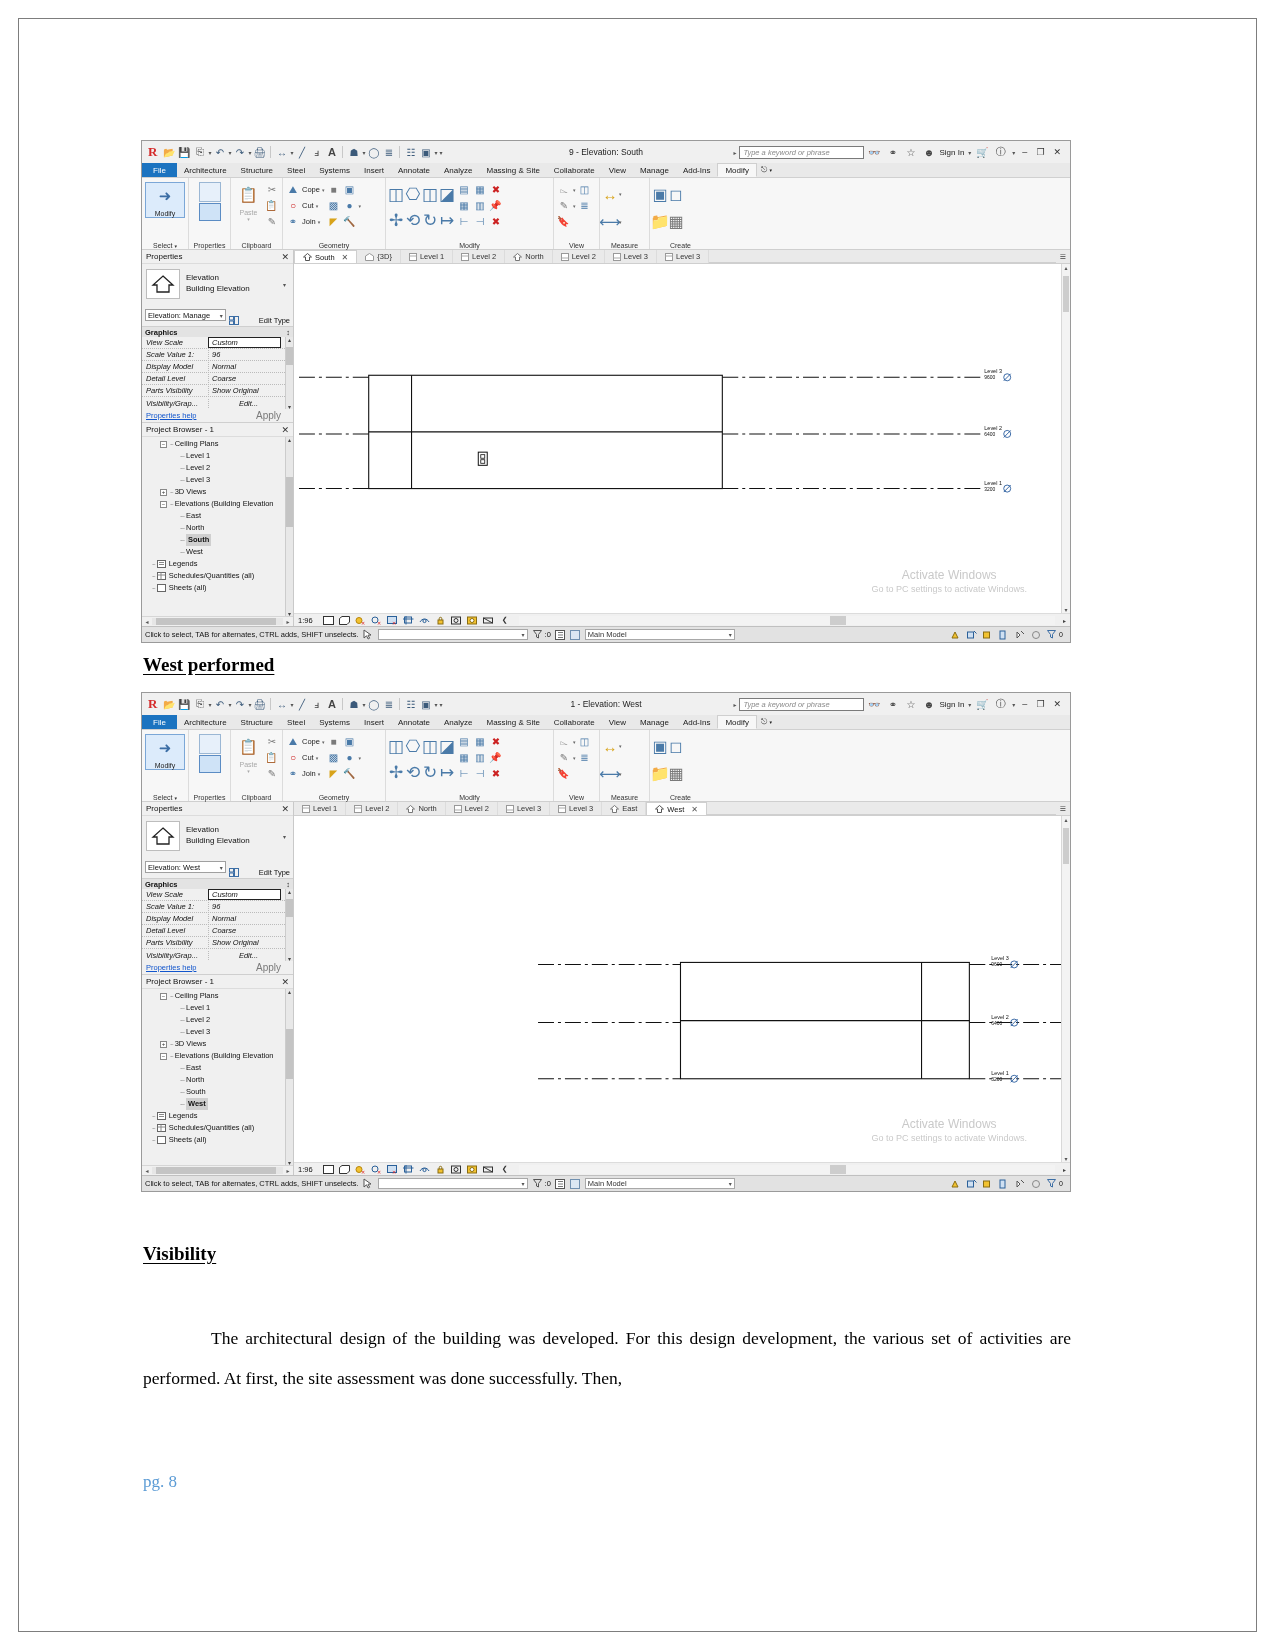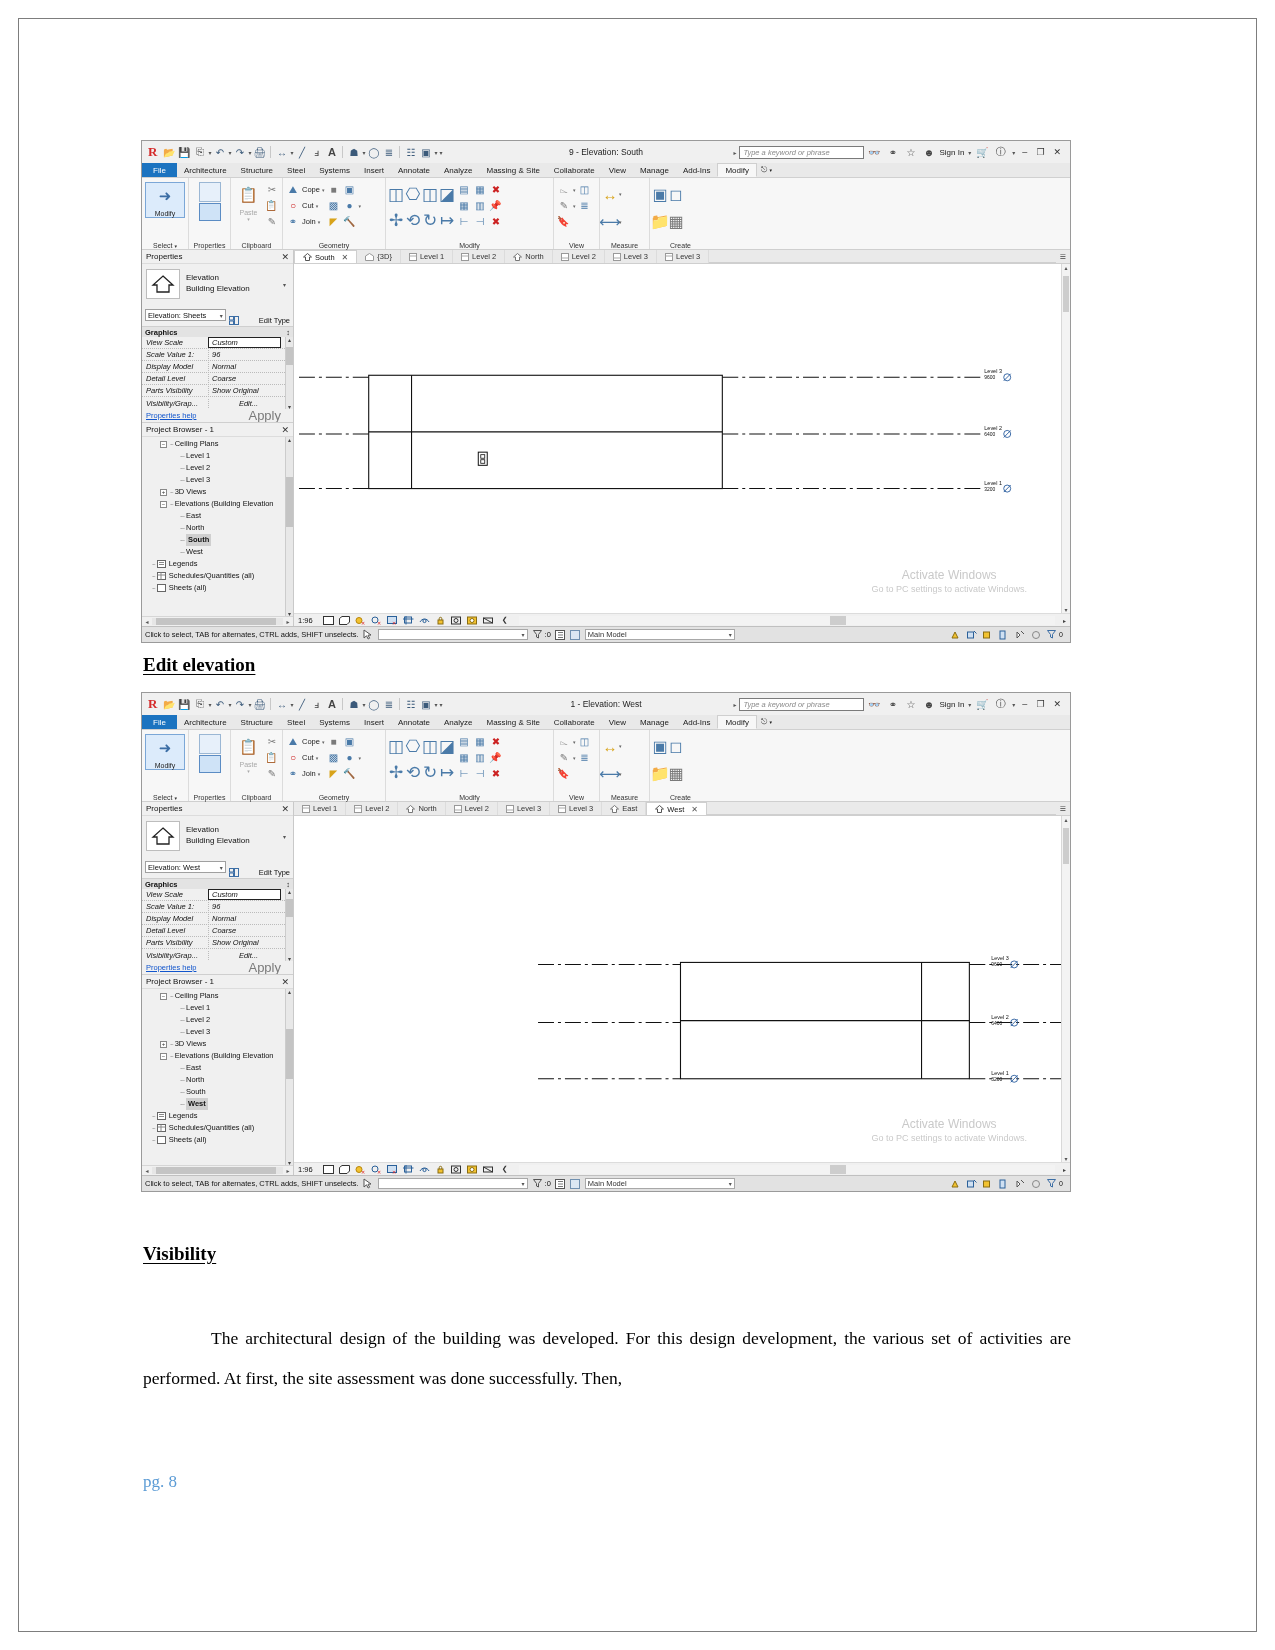--- a/index.html
+++ b/index.html
@@ -121,21 +121,21 @@
   .pkey{ width:66px; padding-left:4px; color:#111; white-space:nowrap; overflow:hidden;}
   .pval{ flex:1; padding-left:3px; color:#111; border-left:1px dotted #bbb; white-space:nowrap; overflow:hidden;}
   .pval.boxed{ border:1px solid #222; background:#fff; height:11px; line-height:10px; margin-right:4px;}
   .scroller{ width:8px; background:#e8e8e8; border-left:1px solid #ccc; position:relative;}
   .scroller .thumb{ position:absolute; left:0; right:0; top:2px; height:18px; background:#c4c4c4;}
   .scroller .arrU,.scroller .arrD{ position:absolute; left:0; right:0; text-align:center; font-size:6px; color:#444;}
   .scroller .arrU{ top:-1px;} .scroller .arrD{ bottom:-1px;}
 
   .helprow{ display:flex; align-items:center; justify-content:space-between; padding:1px 4px; height:13px; background:#f0f0f0;}
   .helplink{ color:#1155cc; text-decoration:underline; font-size:7.5px;}
-  .applybtn{ font-size:13px; color:#7a7a7a; padding-right:8px;}
+  .applybtn{ font-size:10px; color:#7a7a7a; padding-right:8px;}
 
   
   .pbrowser{ flex:1; display:flex; flex-direction:column; border-top:1px solid #cfcfcf; min-height:0;}
   .treewrap{ flex:1; display:flex; min-height:0; }
   .tree{ flex:1; font-size:7.5px; padding:1px 0 0 4px; overflow:hidden; line-height:12px;}
   .tnode{ display:flex; align-items:center; height:12px; white-space:nowrap;}
   .tbox{ width:7px; height:7px; border:1px solid #888; background:#fff; font-size:6px; line-height:5px; text-align:center; color:#333; margin-right:3px;}
   .tdots{ color:#999; margin-right:2px; letter-spacing:-1px; font-size:7px;}
   .tlabel{ color:#111;}
   .tlabel.sel{ background:#cfcfcf; font-weight:bold; padding:0 2px;}
@@ -476,21 +476,21 @@
         </div>
         <div class="proptext">
           <div>Elevation</div>
           <div>Building Elevation</div>
         </div>
         <div class="propcaret">▾</div>
       </div>
 
       <div class="typerow">
         <div class="typesel">
-          <span>Elevation: Sheets</span>
+          <span>Elevation: Manage</span>
           <span style="font-size:6px;color:#555">▾</span>
         </div>
         <div class="edittype">
           <svg class="ic" width="10" height="9" viewBox="0 0 10 9">
               <rect x="0.5" y="0.5" width="4" height="3.5" fill="none" stroke="#3c6ea5"></rect>
               <rect x="0.5" y="5" width="4" height="3.5" fill="none" stroke="#3c6ea5"></rect>
               <rect x="5.5" y="0.5" width="4" height="8" fill="none" stroke="#3c6ea5"></rect>
             </svg>
           <span>Edit Type</span>
         </div>
@@ -905,21 +905,21 @@
             <svg class="ic" width="9" height="9" viewBox="0 0 9 9">
               <path d="M0.5 0.5 H8.5 L5.5 4.5 V8 L3.5 7 V4.5 Z" fill="none" stroke="#3c6ea5"></path>
             </svg>
           </span>
         <span style="font-size:7px">0</span>
       </span>
     </span>
   </div>
 </div>
 
-<div class="doc-h" style="left:143px; top:654px;">Edit elevation</div>
+<div class="doc-h" style="left:143px; top:654px;">West performed</div>
 
 <div class="revit w2">
 
   <div class="qat">
     <span class="rlogo">R</span>
     <span class="qicon">📂</span>
     <span class="qicon">💾</span>
     <span class="qicon dark">⎘</span>
       <span class="qcaret">▾</span>
     <span class="qicon">↶</span>

